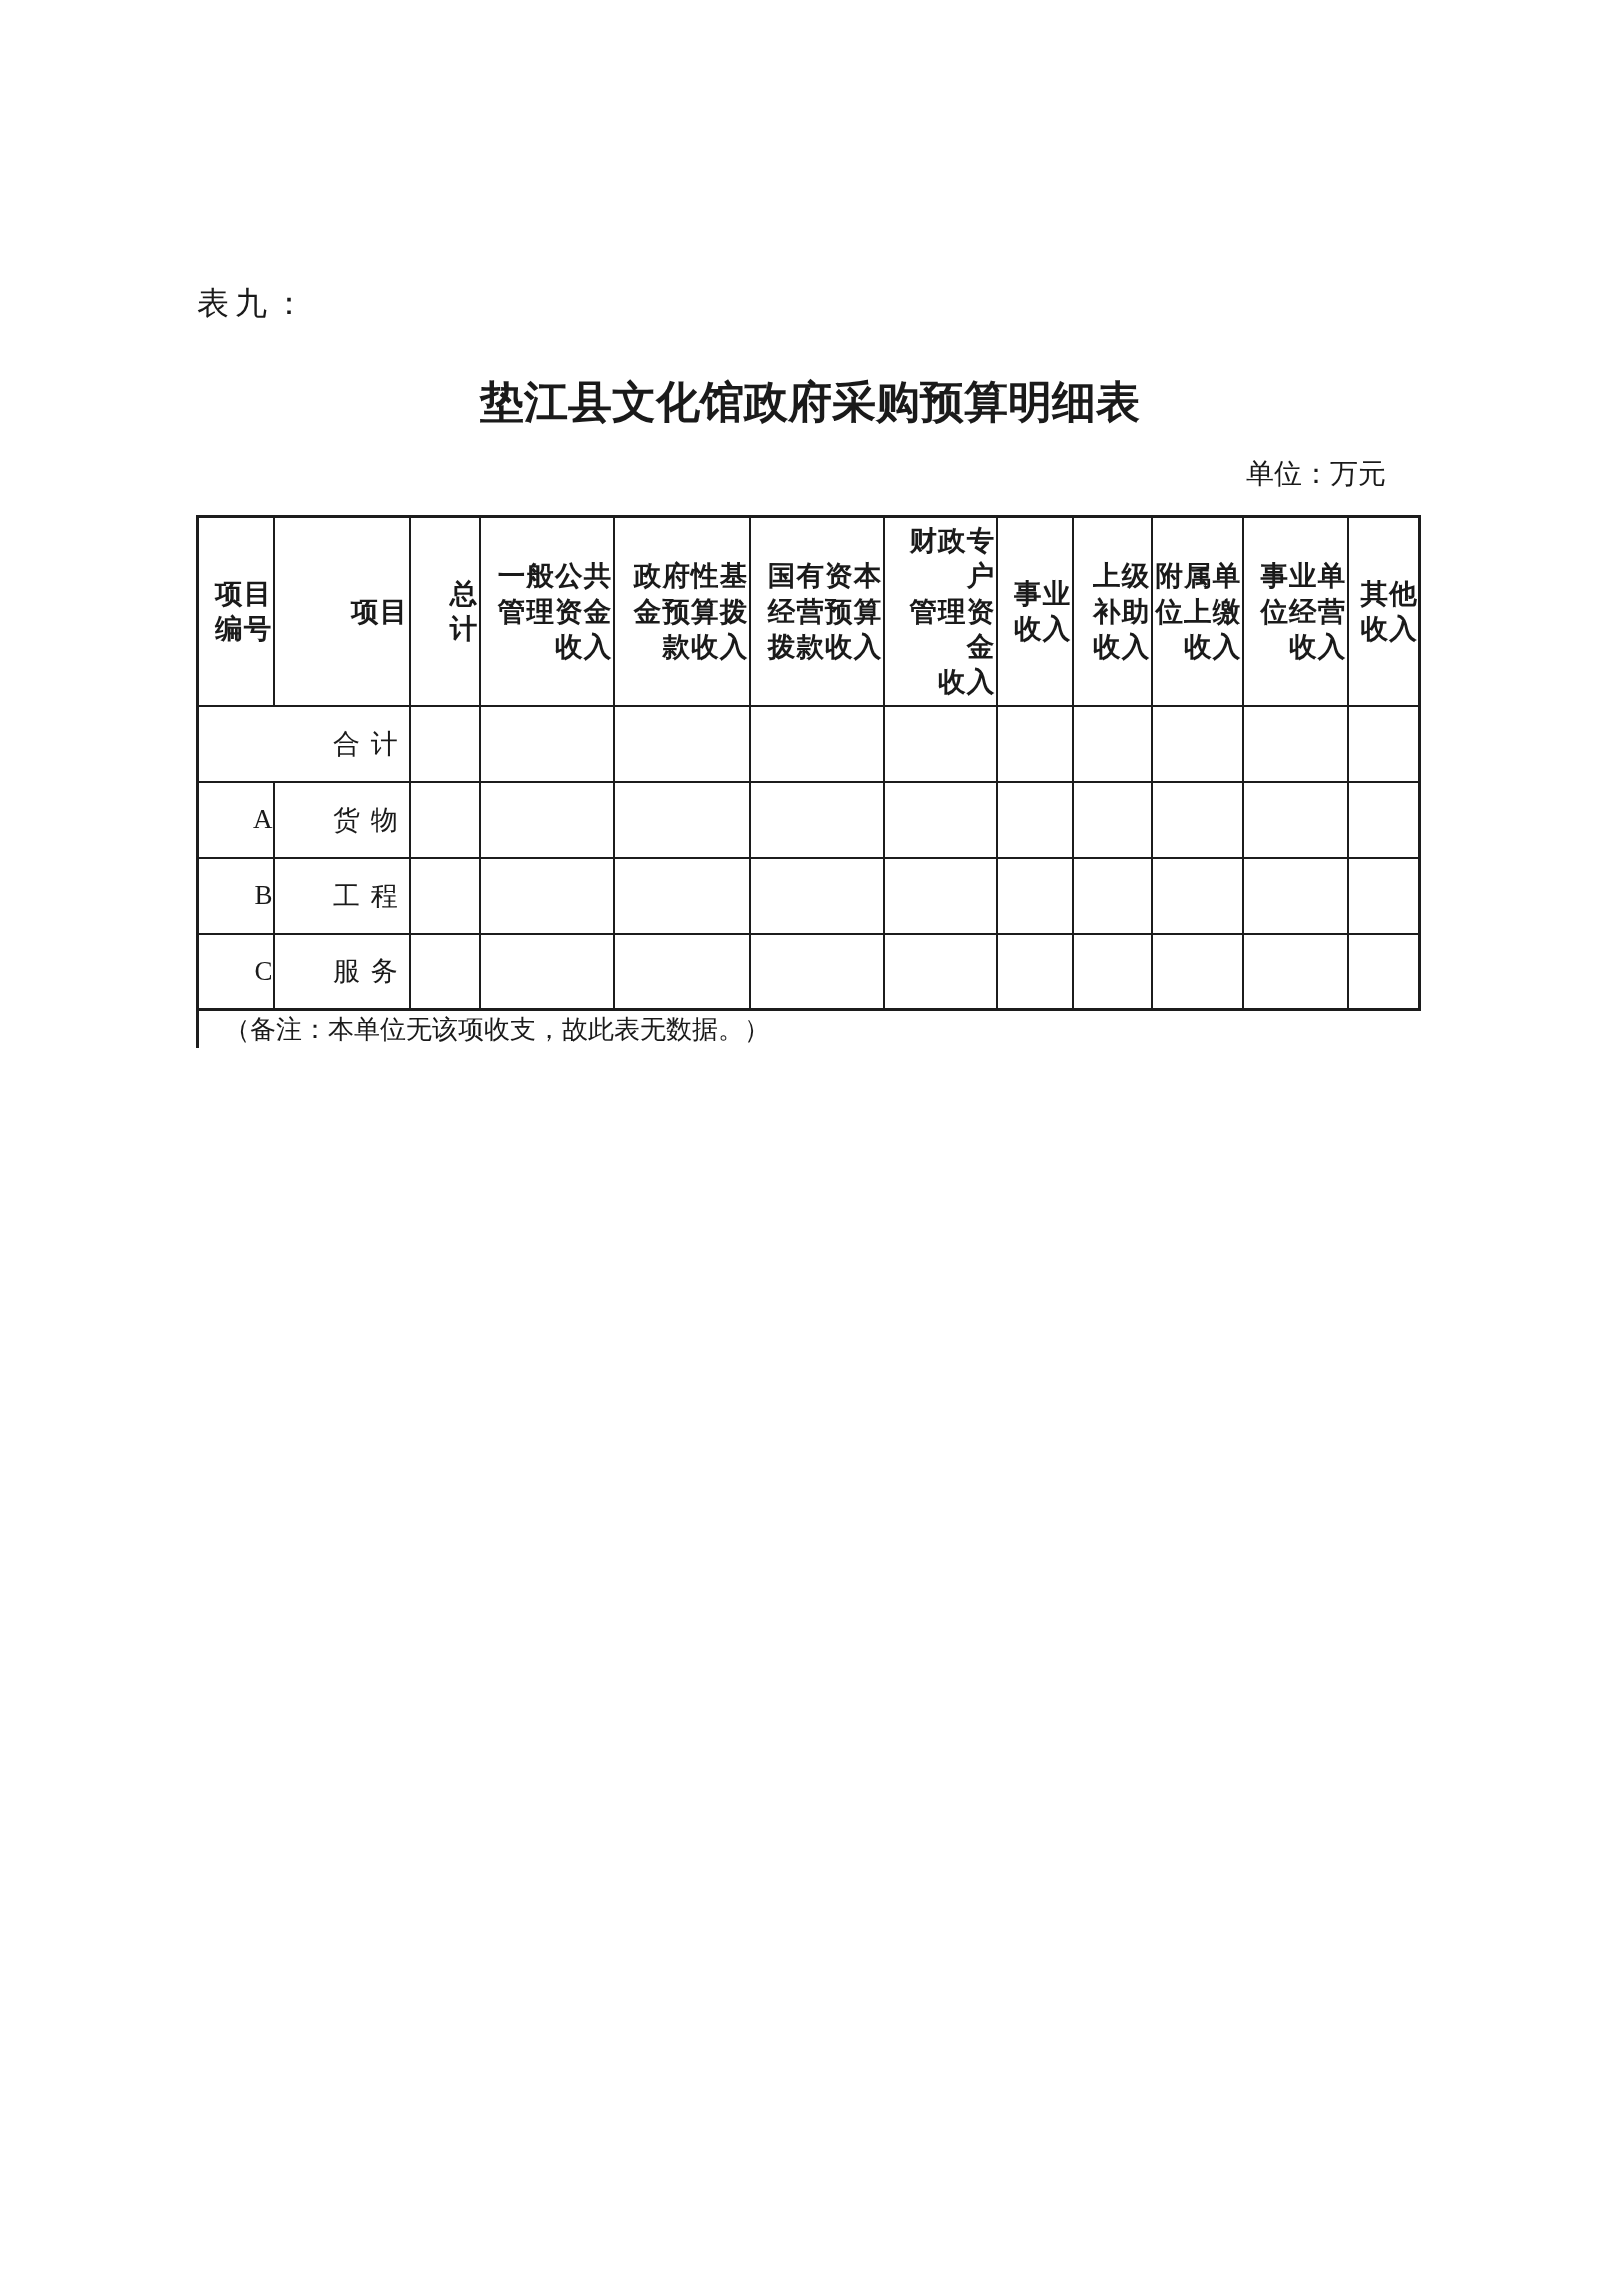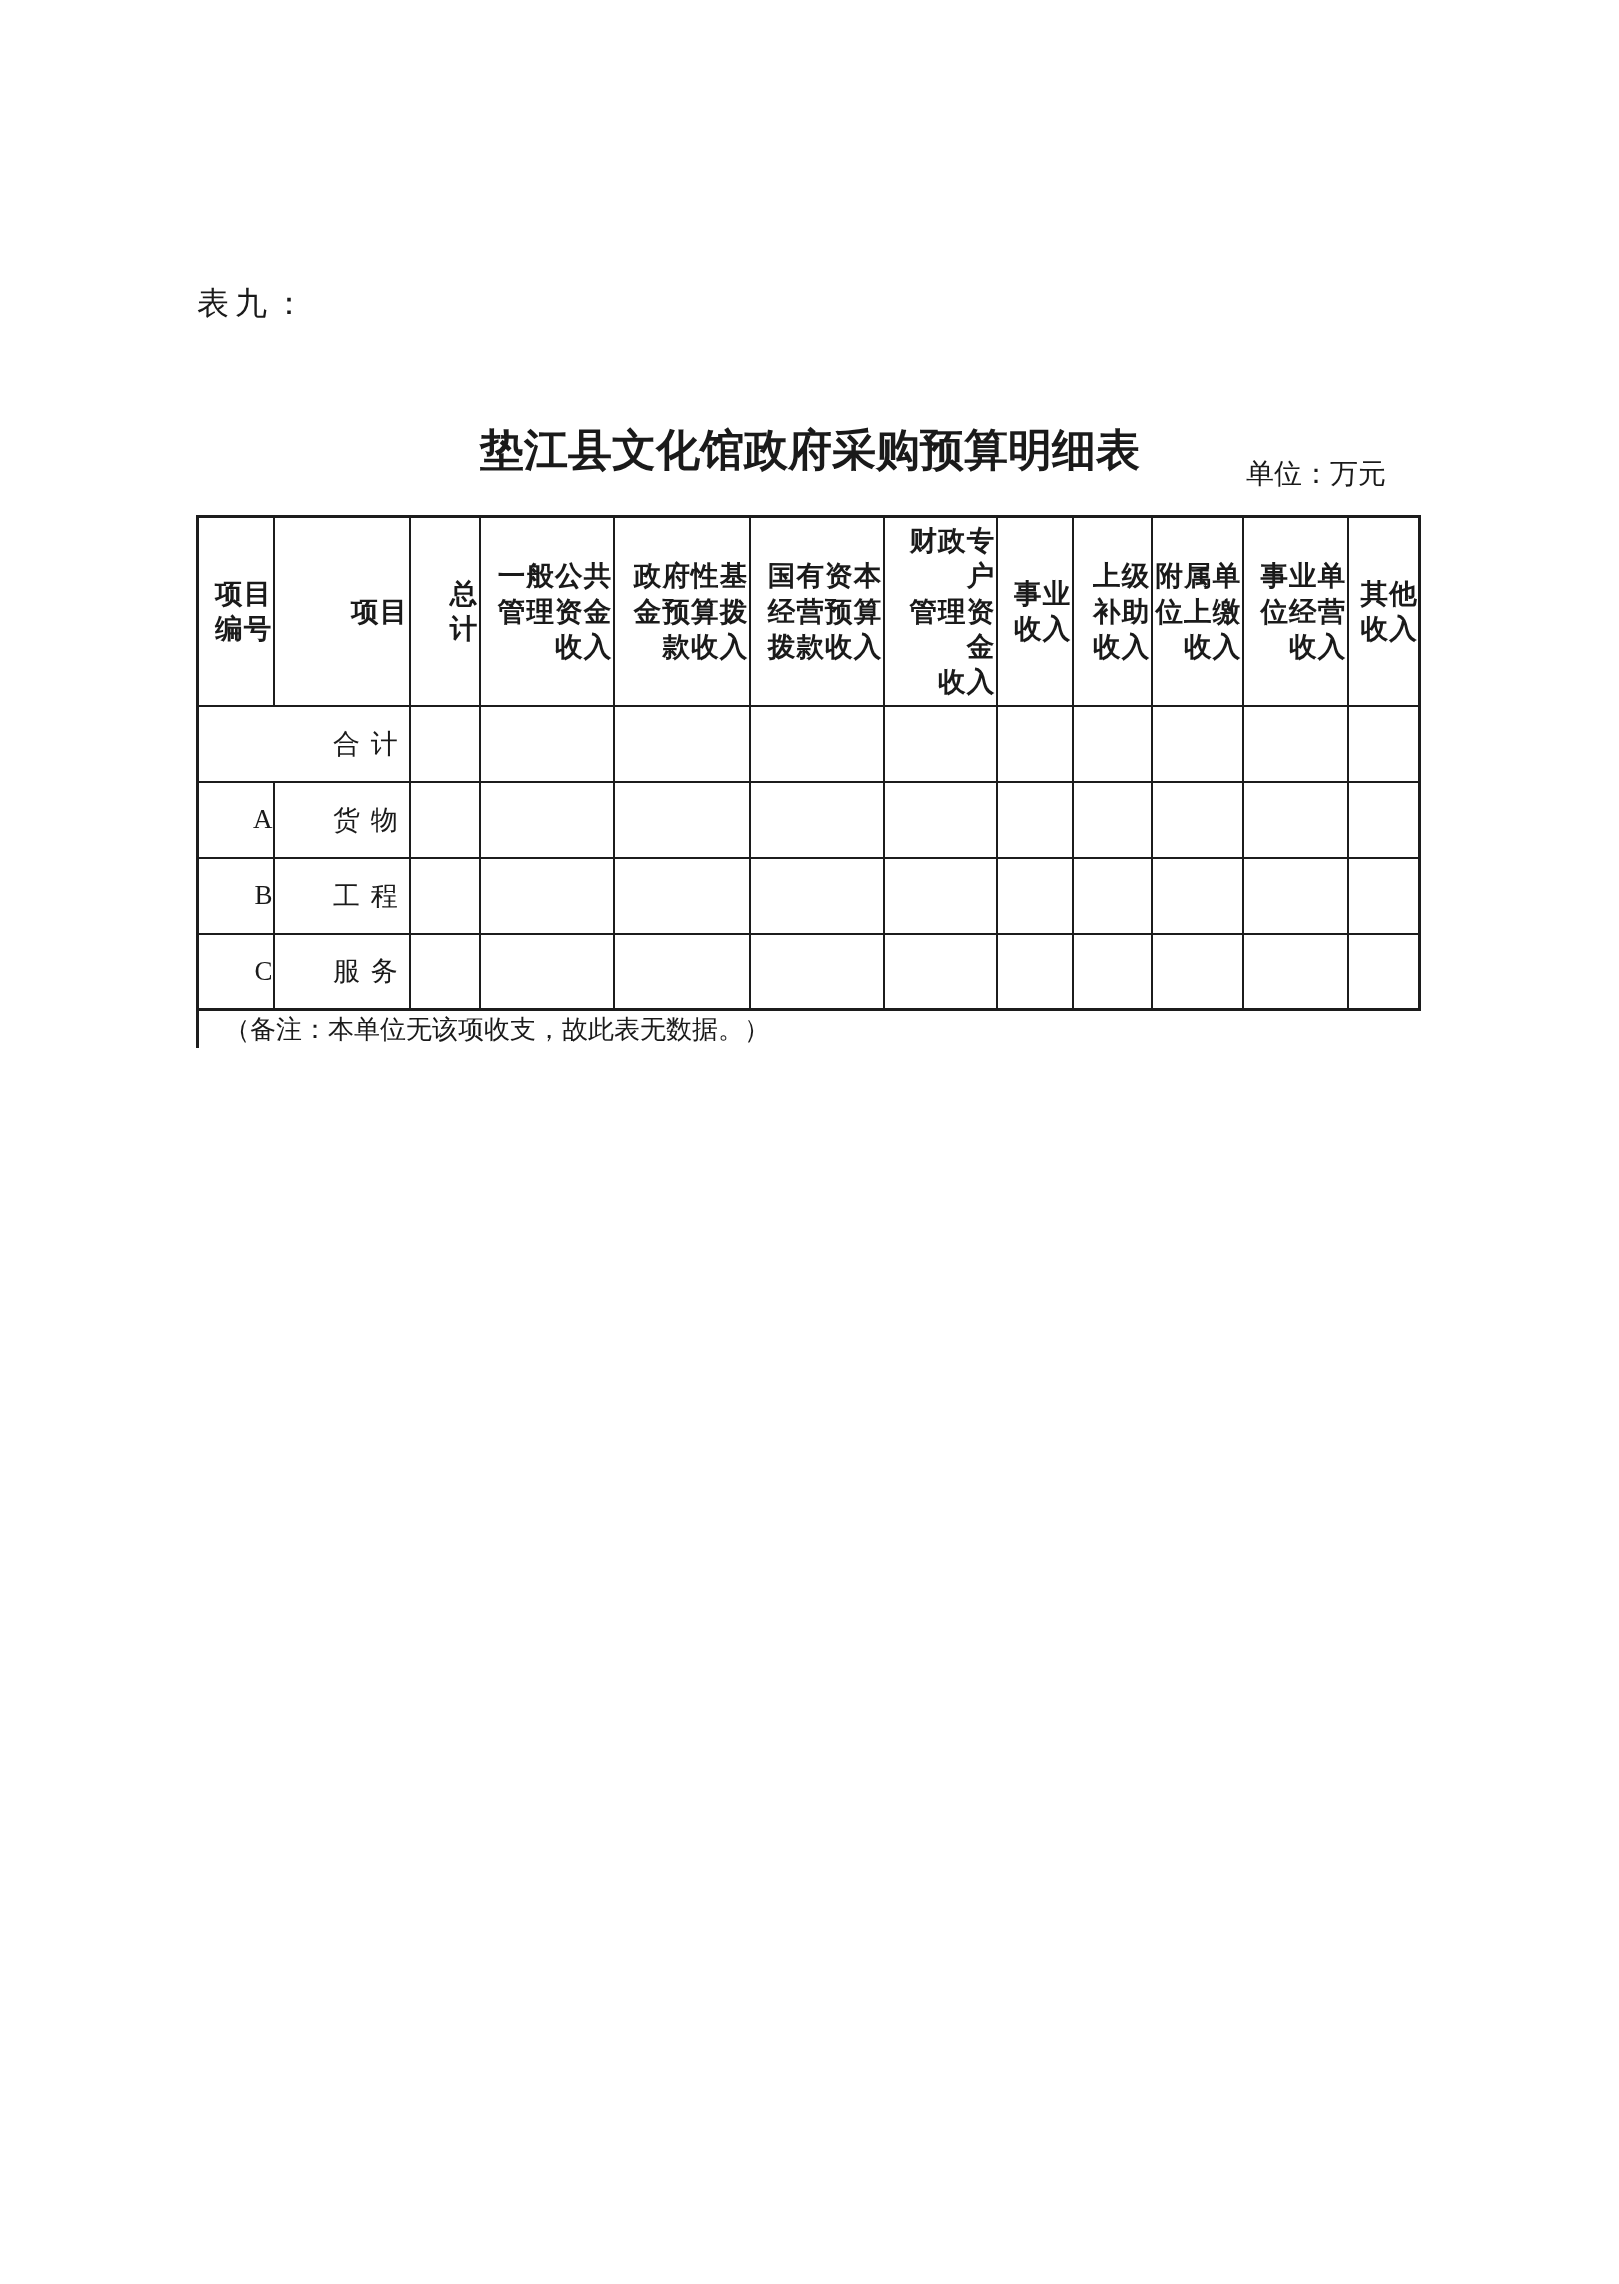--- a/index.html
+++ b/index.html
@@ -28,21 +28,20 @@
     position: absolute;
     left: 0;
     width: 1620px;
     top: 380px;
     text-align: center;
     font-size: 44px;
     font-weight: bold;
     font-family: "Liberation Sans", sans-serif;
     letter-spacing: 0px;
     line-height: 1;
-    margin-top: 48px;
   }
   .unit-label {
     position: absolute;
     top: 455px;
     right: 234px;
     font-size: 28px;
     font-family: "Liberation Sans", sans-serif;
   }
   table.budget {
     position: absolute;

